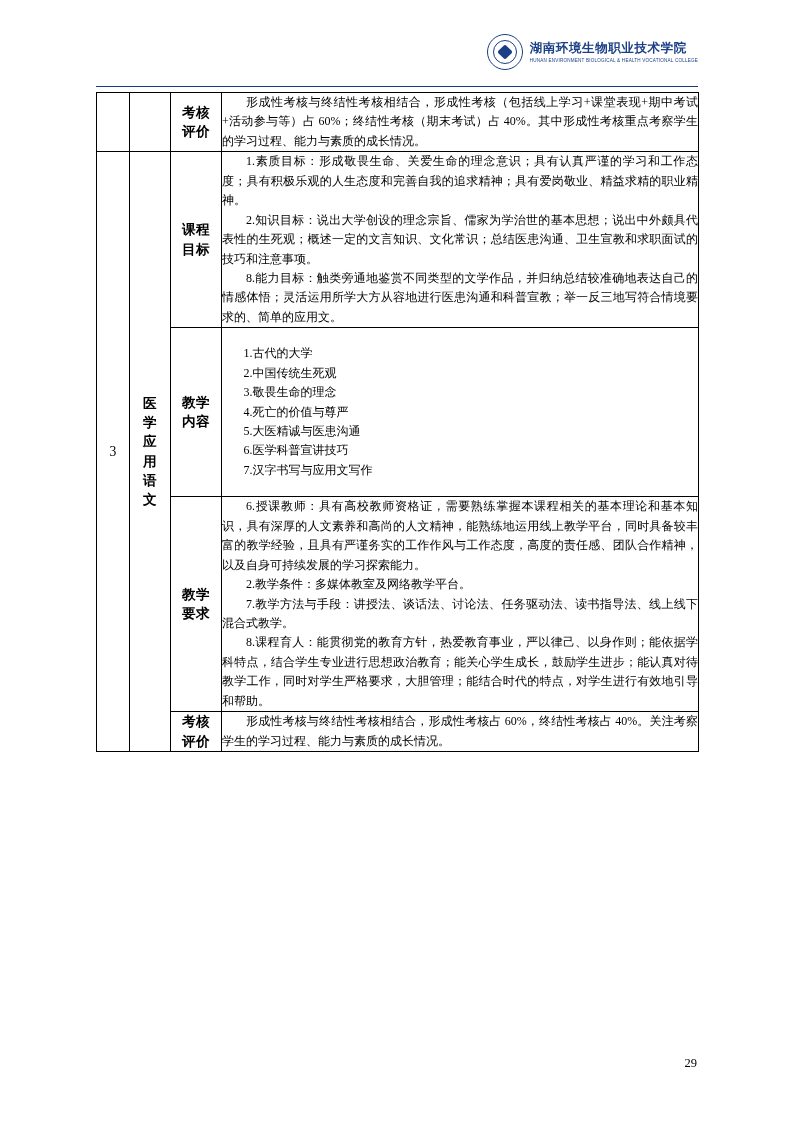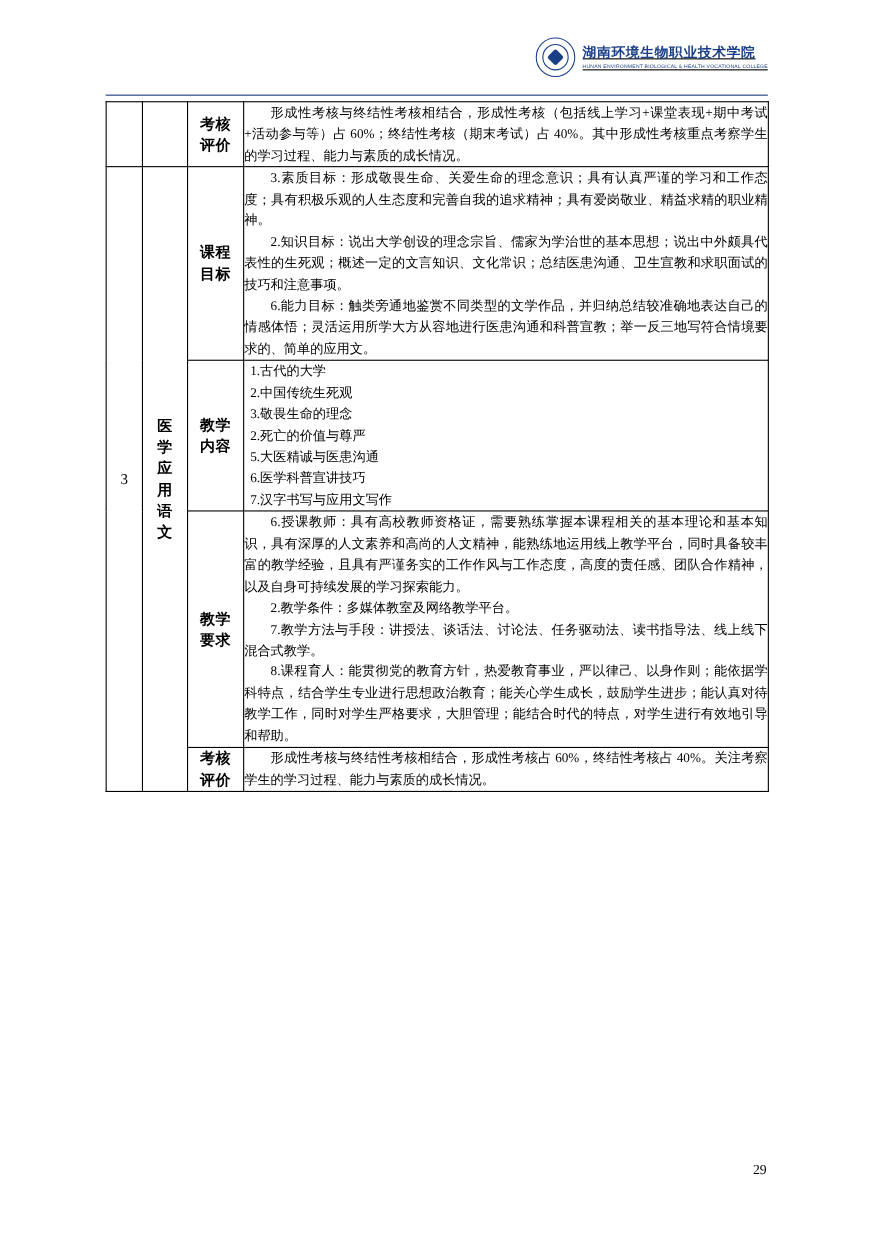--- a/index.html
+++ b/index.html
@@ -75,21 +75,20 @@
     width: 11px;
     height: 11px;
     background: #1b3f86;
     border-radius: 2px;
   }
   .logo-text {
     display: flex;
     flex-direction: column;
     justify-content: center;
     line-height: 1.15;
-    text-decoration: underline;
   }
   .logo-cn {
     font-size: 12.5px;
     letter-spacing: 0.6px;
     color: #1b3f86;
     font-weight: bold;
     white-space: nowrap;
   }
   .logo-en {
     font-size: 4.6px;
@@ -148,21 +147,21 @@
     text-align: justify;
     text-justify: inter-ideograph;
   }
   .body-cell p {
     margin: 0;
   }
   .indent {
     text-indent: 2em;
   }
   .body-cell ol.plain {
-    margin: 0;
+    margin: 16px;
     padding: 0;
     list-style: none;
   }
   .body-cell ol.plain li {
     margin: 0;
     text-indent: 0.45em;
   }
 
   
   .page-number {
@@ -220,37 +219,37 @@
           <span class="stack">应</span>
           <span class="stack">用</span>
           <span class="stack">语</span>
           <span class="stack">文</span>
         </td>
         <td class="label-cell cell-pad">
           <span class="stack">课程</span>
           <span class="stack">目标</span>
         </td>
         <td class="body-cell cell-pad">
-          <p class="indent">3.素质目标：形成敬畏生命、关爱生命的理念意识；具有认真严谨的学习和工作态度；具有积极乐观的人生态度和完善自我的追求精神；具有爱岗敬业、精益求精的职业精神。</p>
+          <p class="indent">1.素质目标：形成敬畏生命、关爱生命的理念意识；具有认真严谨的学习和工作态度；具有积极乐观的人生态度和完善自我的追求精神；具有爱岗敬业、精益求精的职业精神。</p>
           <p class="indent">2.知识目标：说出大学创设的理念宗旨、儒家为学治世的基本思想；说出中外颇具代表性的生死观；概述一定的文言知识、文化常识；总结医患沟通、卫生宣教和求职面试的技巧和注意事项。</p>
-          <p class="indent">6.能力目标：触类旁通地鉴赏不同类型的文学作品，并归纳总结较准确地表达自己的情感体悟；灵活运用所学大方从容地进行医患沟通和科普宣教；举一反三地写符合情境要求的、简单的应用文。</p>
+          <p class="indent">8.能力目标：触类旁通地鉴赏不同类型的文学作品，并归纳总结较准确地表达自己的情感体悟；灵活运用所学大方从容地进行医患沟通和科普宣教；举一反三地写符合情境要求的、简单的应用文。</p>
         </td>
       </tr>
 
       <tr>
         <td class="label-cell cell-pad">
           <span class="stack">教学</span>
           <span class="stack">内容</span>
         </td>
         <td class="body-cell cell-pad">
           <ol class="plain">
             <li>1.古代的大学</li>
             <li>2.中国传统生死观</li>
             <li>3.敬畏生命的理念</li>
-            <li>2.死亡的价值与尊严</li>
+            <li>4.死亡的价值与尊严</li>
             <li>5.大医精诚与医患沟通</li>
             <li>6.医学科普宣讲技巧</li>
             <li>7.汉字书写与应用文写作</li>
           </ol>
         </td>
       </tr>
 
       <tr>
         <td class="label-cell cell-pad">
           <span class="stack">教学</span>

